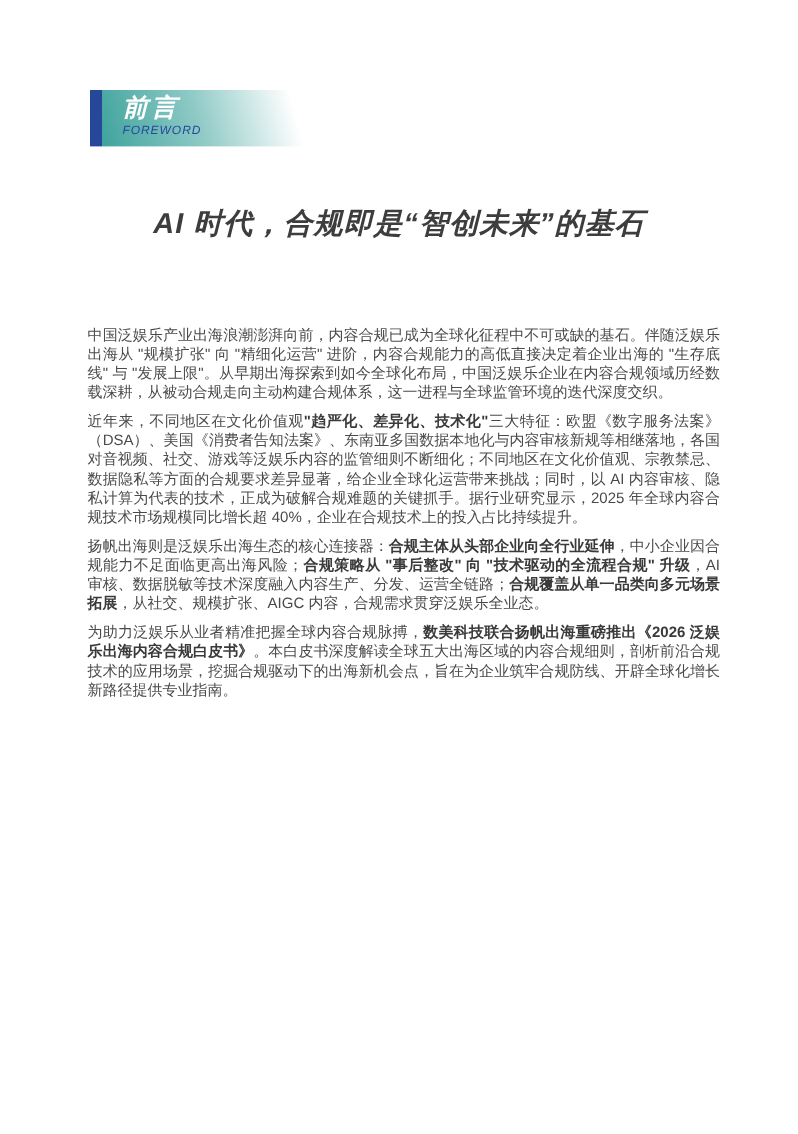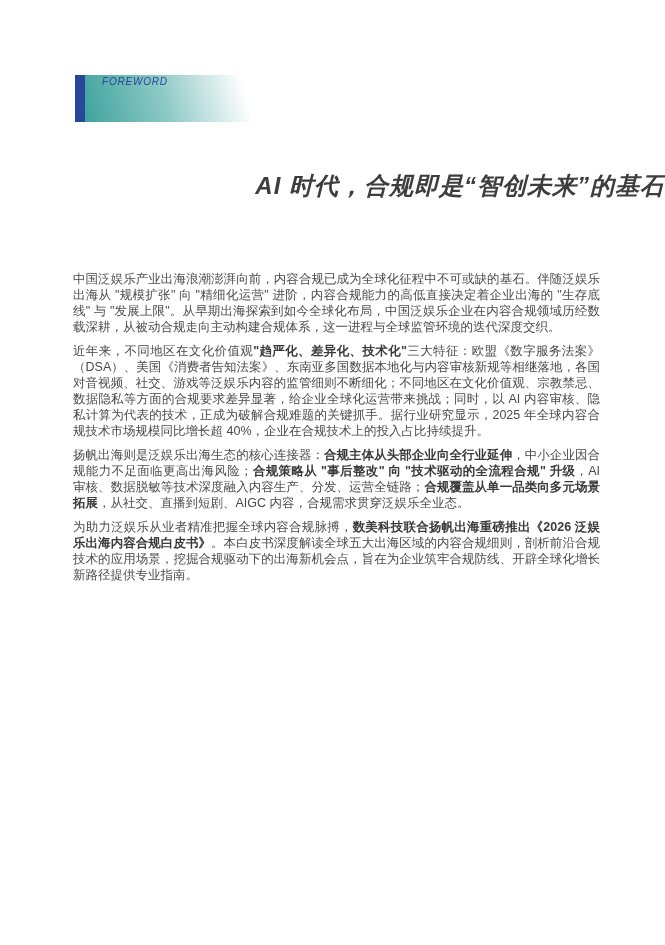--- a/index.html
+++ b/index.html
@@ -41,21 +41,21 @@
   }
   .fw-en{
     font-size:10px;line-height:13px;
     font-weight:normal;font-style:italic;
     letter-spacing:0.8px;color:var(--accent-blue);
   }
   
   .doc-title{
     position:absolute;top:170px;left:0;
     width:100%;margin:0;
-    text-align:right;
+    text-align:center;
     font-size:24px;font-weight:bold;font-style:italic;
     letter-spacing:1px;
     color:var(--title-text);
   }
   
   .body-text{
     position:absolute;top:271px;left:73px;
     width:527px;
     font-size:12.5px;line-height:16px;
     color:var(--body-text);
@@ -66,26 +66,27 @@
   .run.b{font-weight:bold;color:var(--bold-text);}
 </style>
 </head>
 <body>
 
 <div class="page">
 
   <header class="fw-header">
     <div class="blue-bar"></div>
     <div class="teal-block">
+      <div class="fw-cn">前言</div>
       <div class="fw-en">FOREWORD</div>
     </div>
   </header>
 
   <h1 class="doc-title">AI 时代，合规即是“智创未来”的基石</h1>
 
   <main class="body-text">
       <p><span class="run">中国泛娱乐产业出海浪潮澎湃向前，内容合规已成为全球化征程中不可或缺的基石。伴随泛娱乐出海从 "规模扩张" 向 "精细化运营" 进阶，内容合规能力的高低直接决定着企业出海的 "生存底线" 与 "发展上限"。从早期出海探索到如今全球化布局，中国泛娱乐企业在内容合规领域历经数载深耕，从被动合规走向主动构建合规体系，这一进程与全球监管环境的迭代深度交织。</span></p>
       <p><span class="run">近年来，不同地区在文化价值观</span><span class="run b">"趋严化、差异化、技术化"</span><span class="run">三大特征：欧盟《数字服务法案》（DSA）、美国《消费者告知法案》、东南亚多国数据本地化与内容审核新规等相继落地，各国对音视频、社交、游戏等泛娱乐内容的监管细则不断细化；不同地区在文化价值观、宗教禁忌、数据隐私等方面的合规要求差异显著，给企业全球化运营带来挑战；同时，以 AI 内容审核、隐私计算为代表的技术，正成为破解合规难题的关键抓手。据行业研究显示，2025 年全球内容合规技术市场规模同比增长超 40%，企业在合规技术上的投入占比持续提升。</span></p>
-      <p><span class="run">扬帆出海则是泛娱乐出海生态的核心连接器：</span><span class="run b">合规主体从头部企业向全行业延伸</span><span class="run">，中小企业因合规能力不足面临更高出海风险；</span><span class="run b">合规策略从 "事后整改" 向 "技术驱动的全流程合规" 升级</span><span class="run">，AI 审核、数据脱敏等技术深度融入内容生产、分发、运营全链路；</span><span class="run b">合规覆盖从单一品类向多元场景拓展</span><span class="run">，从社交、直播到短剧、AIGC 内容，合规需求贯穿泛娱乐全业态。</span></p>
+      <p><span class="run">扬帆出海则是泛娱乐出海生态的核心连接器：</span><span class="run b">合规主体从头部企业向全行业延伸</span><span class="run">，中小企业因合规能力不足面临更高出海风险；</span><span class="run b">合规策略从 "事后整改" 向 "技术驱动的全流程合规" 升级</span><span class="run">，AI 审核、数据脱敏等技术深度融入内容生产、分发、运营全链路；</span><span class="run b">合规覆盖从单一品类向多元场景拓展</span><span class="run">，从社交、规模扩张、AIGC 内容，合规需求贯穿泛娱乐全业态。</span></p>
       <p><span class="run">为助力泛娱乐从业者精准把握全球内容合规脉搏，</span><span class="run b">数美科技联合扬帆出海重磅推出《2026 泛娱乐出海内容合规白皮书》</span><span class="run">。本白皮书深度解读全球五大出海区域的内容合规细则，剖析前沿合规技术的应用场景，挖掘合规驱动下的出海新机会点，旨在为企业筑牢合规防线、开辟全球化增长新路径提供专业指南。</span></p>
     </main>
 
 </div>
 
 </body></html>

